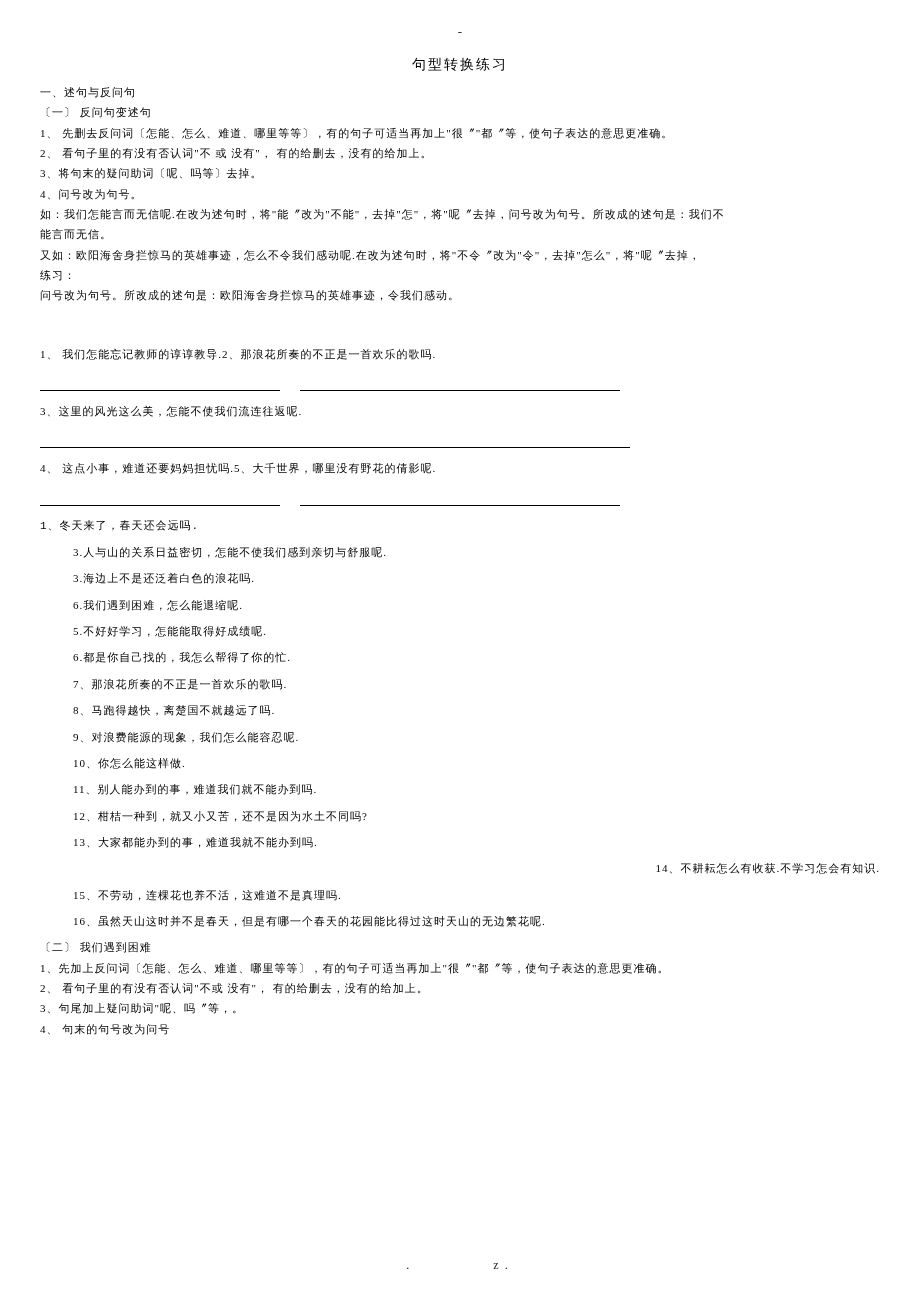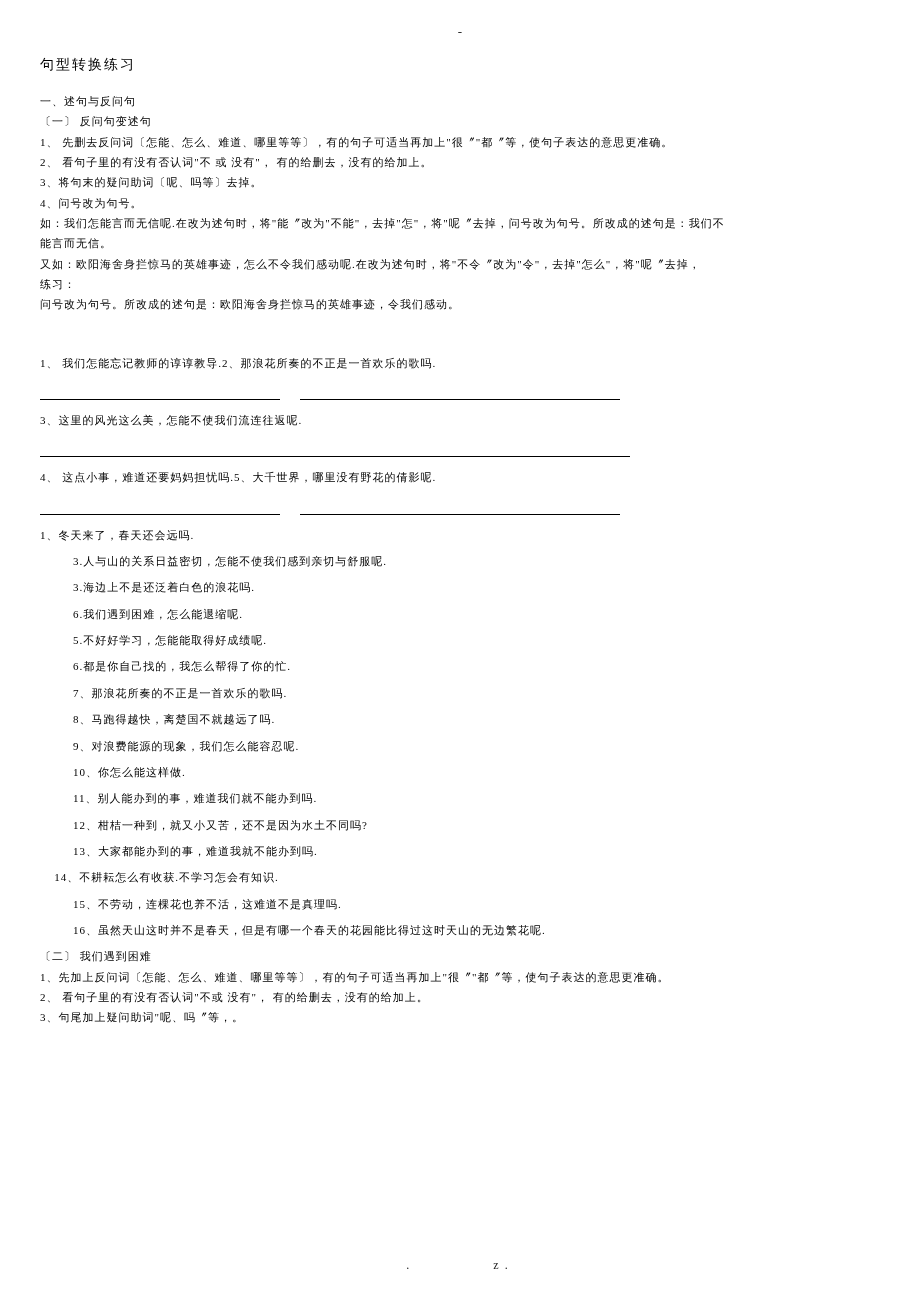--- a/index.html
+++ b/index.html
@@ -19,23 +19,24 @@
     box-sizing: border-box;
     position: relative;
   }
   .dash {
     text-align: center;
     font-size: 13px;
     color: #222222;
     margin-bottom: 8px;
   }
   .title {
+    text-align: center;
     font-size: 14px;
     letter-spacing: 2px;
-    margin-bottom: 13px;
+    margin-bottom: 4px;
   }
   .para {
     font-size: 11px;
     letter-spacing: 1px;
     margin: 0;
   }
   .blank-line {
     height: 22px;
     margin: 8px 0;
   }
@@ -53,20 +54,21 @@
   .u-full { width: 590px; }
   .items-list {
     margin-top: 6px;
   }
   .items-list .para {
     padding-left: 3em;
     margin-bottom: 6px;
   }
   .items-list .para.no-indent {
     padding-left: 1.3em;
+    text-align: right;
   }
   .footer {
     position: absolute;
     bottom: 26px;
     width: 100%;
     left: 0;
     text-align: center;
     font-size: 12px;
     color: #222;
     letter-spacing: 6px;
@@ -105,21 +107,21 @@
     <div class="underline u-full"></div>
   </div>
 
   <p class="para">4、  这点小事，难道还要妈妈担忧吗.5、大千世界，哪里没有野花的倩影呢.</p>
   <div class="underline-group">
     <div class="underline u-small"></div>
     <div class="underline u-wide"></div>
   </div>
 
   <div class="items-list">
-    <p class="para" style="padding-left:0;">1、冬天来了，春天还会远吗.</p>
+    <p class="para" style="padding-left:0;font-family:Liberation Mono, monospace;">1、冬天来了，春天还会远吗.</p>
     <p class="para">3.人与山的关系日益密切，怎能不使我们感到亲切与舒服呢.</p>
     <p class="para">3.海边上不是还泛着白色的浪花吗.</p>
     <p class="para">6.我们遇到困难，怎么能退缩呢.</p>
     <p class="para">5.不好好学习，怎能能取得好成绩呢.</p>
     <p class="para">6.都是你自己找的，我怎么帮得了你的忙.</p>
     <p class="para">7、那浪花所奏的不正是一首欢乐的歌吗.</p>
     <p class="para">8、马跑得越快，离楚国不就越远了吗.</p>
     <p class="para">9、对浪费能源的现象，我们怎么能容忍呢.</p>
     <p class="para">10、你怎么能这样做.</p>
     <p class="para">11、别人能办到的事，难道我们就不能办到吗.</p>
@@ -127,20 +129,21 @@
     <p class="para">13、大家都能办到的事，难道我就不能办到吗.</p>
     <p class="para no-indent">14、不耕耘怎么有收获.不学习怎会有知识.</p>
     <p class="para">15、不劳动，连棵花也养不活，这难道不是真理吗.</p>
     <p class="para">16、虽然天山这时并不是春天，但是有哪一个春天的花园能比得过这时天山的无边繁花呢.</p>
   </div>
 
   <p class="para">〔二〕  我们遇到困难</p>
   <p class="para">1、先加上反问词〔怎能、怎么、难道、哪里等等〕，有的句子可适当再加上"很〞"都〞等，使句子表达的意思更准确。</p>
   <p class="para">2、 看句子里的有没有否认词"不或 没有"， 有的给删去，没有的给加上。</p>
   <p class="para">3、句尾加上疑问助词"呢、吗〞等，。</p>
+  <p class="para">4、 句末的句号改为问号</p>
 
   <div class="footer">
     <span>.</span>
     <span style="display:inline-block;width:60px;"></span>
     <span>z.</span>
   </div>
 
 </div>
 
 </body></html>

